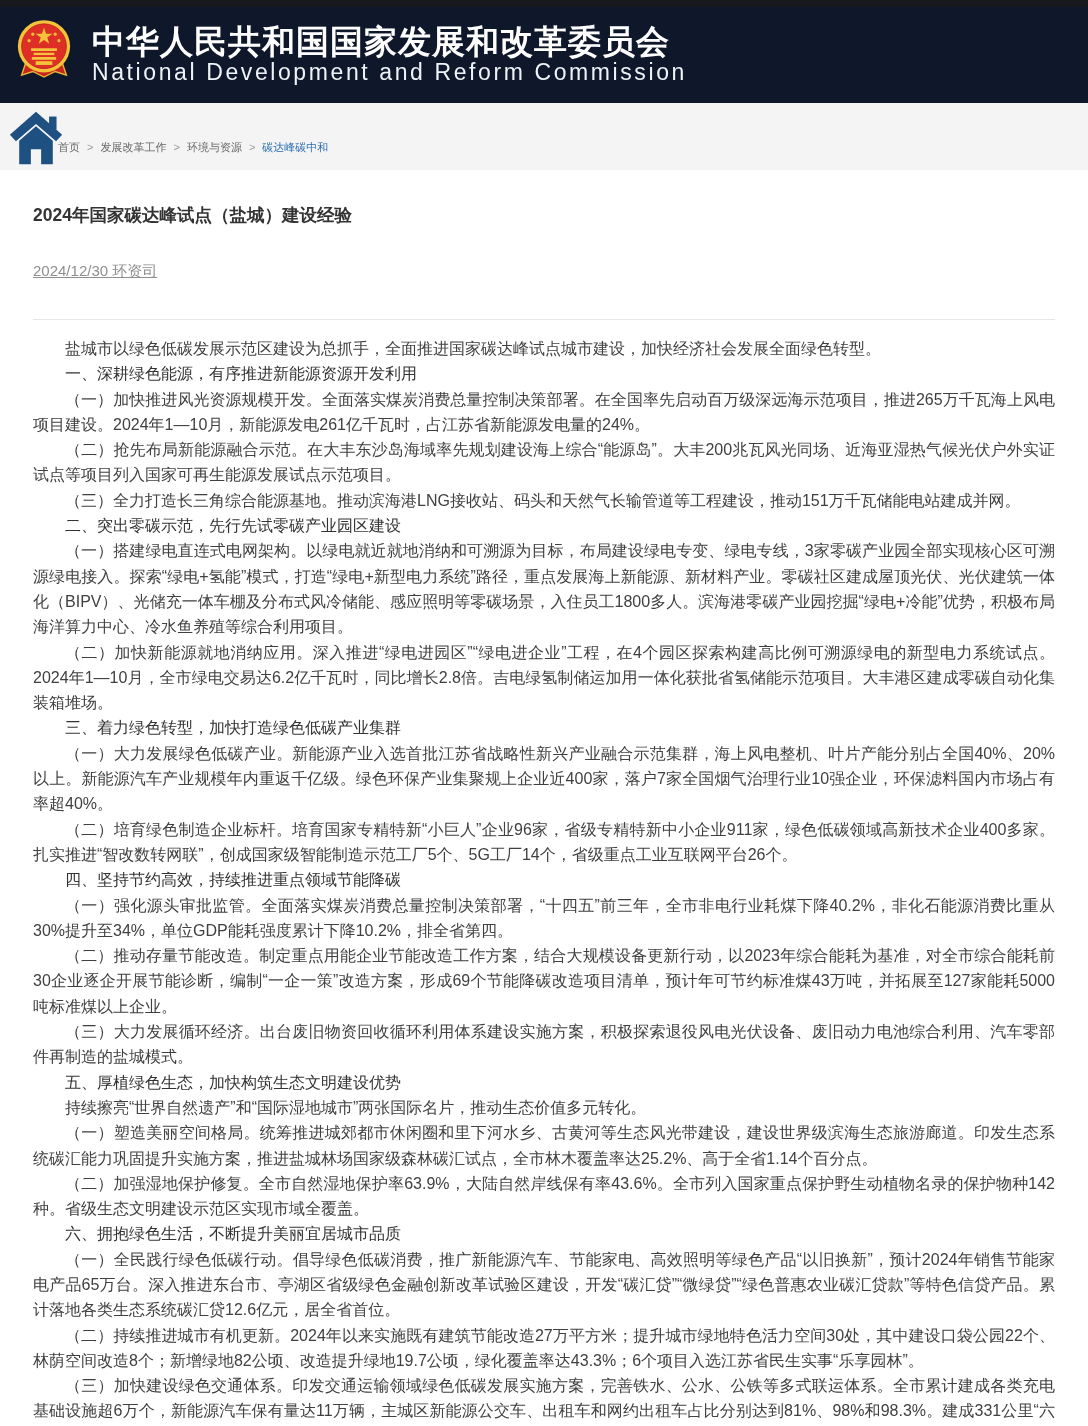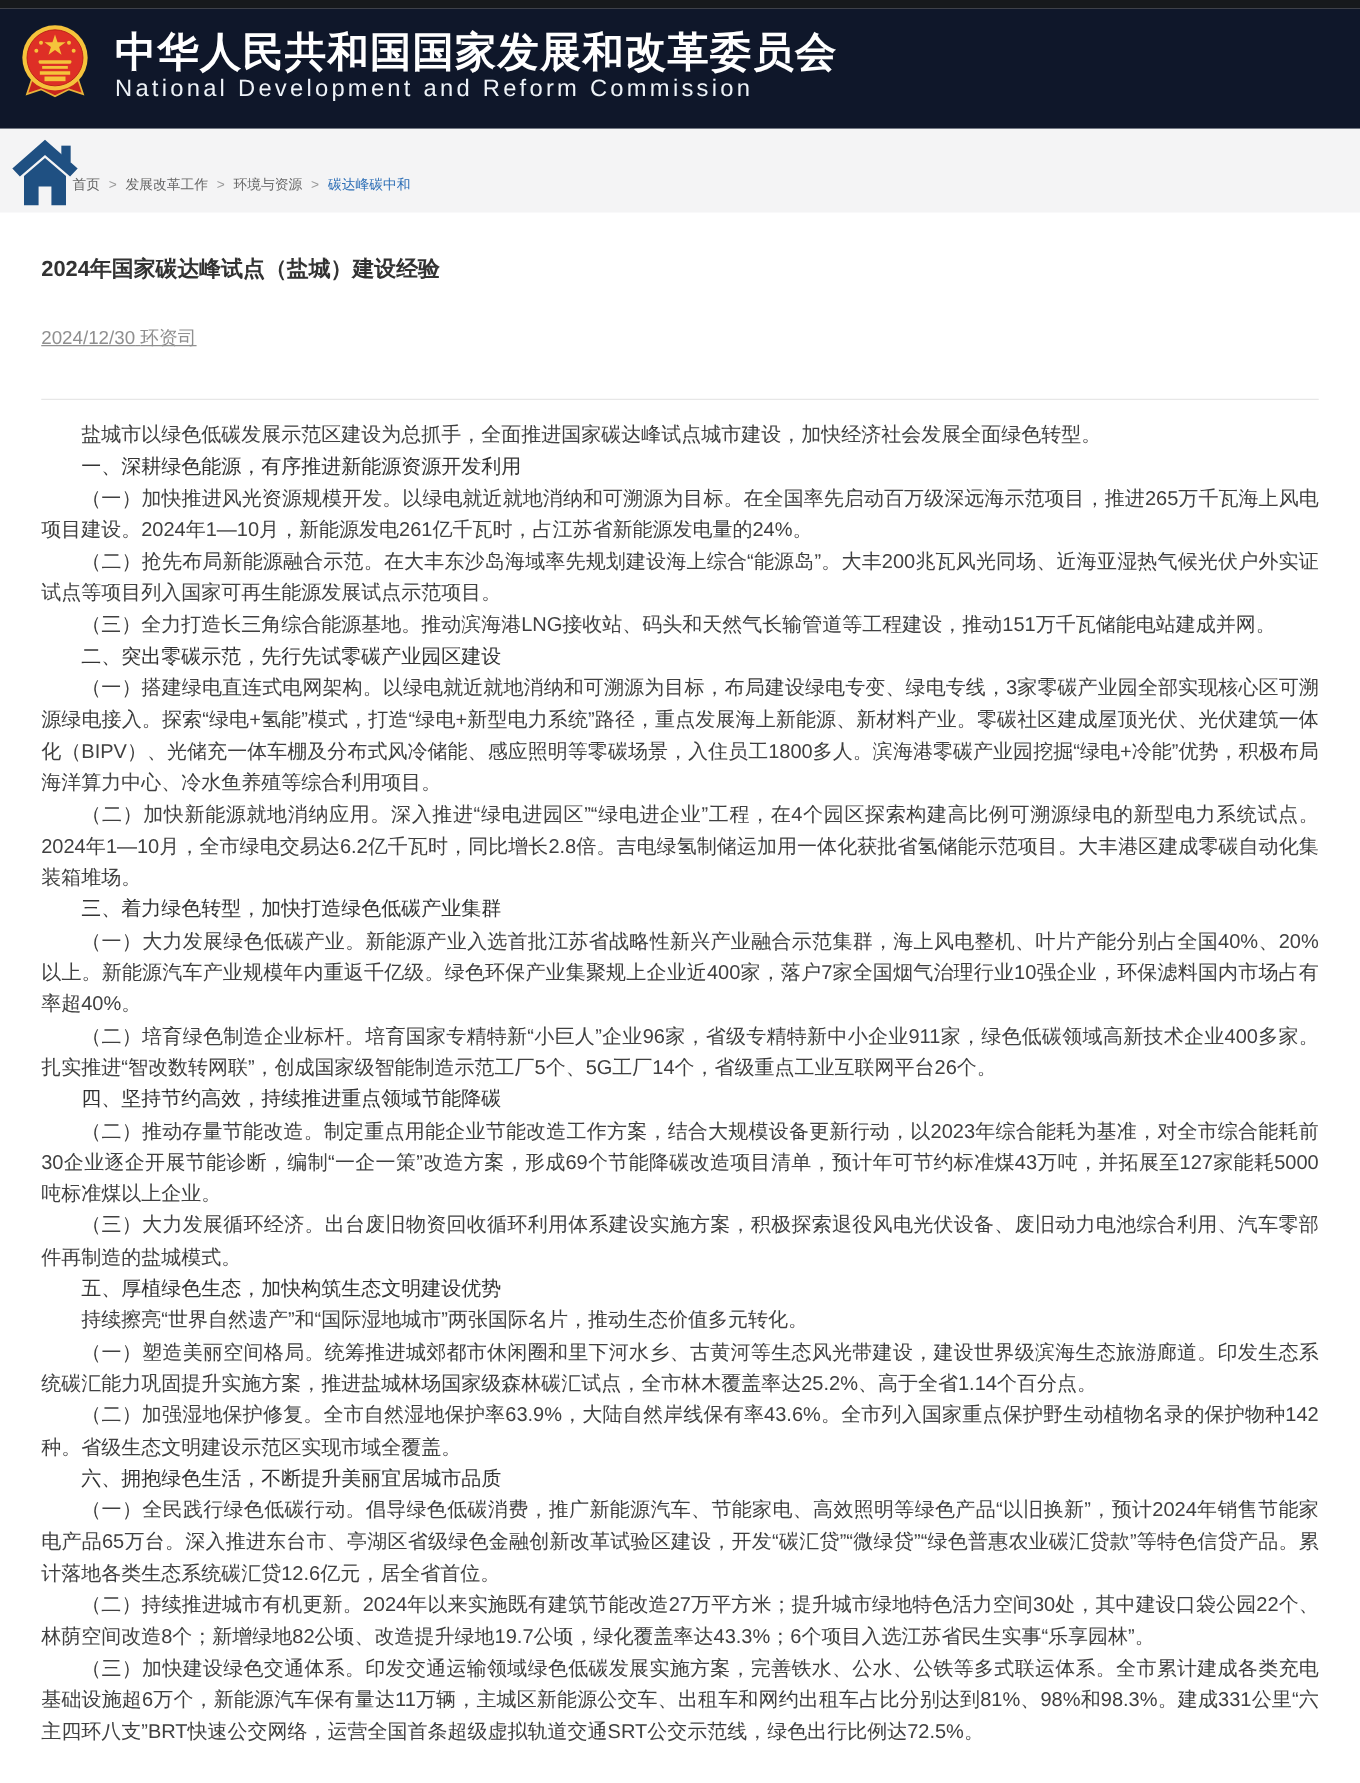--- a/index.html
+++ b/index.html
@@ -31,21 +31,21 @@
   .title-cn {
     color: #ffffff;
     font-size: 33px;
     font-weight: bold;
     letter-spacing: 1px;
     line-height: 38px;
     white-space: nowrap;
   }
   .title-en {
     color: #eef3f8;
-    font-size: 19px;
+    font-size: 23px;
     font-weight: normal;
     letter-spacing: 2.6px;
     line-height: 22px;
     white-space: nowrap;
   }
 
   
   .breadcrumb-bar {
     height: 67px;
     background: #f4f4f5;
@@ -161,30 +161,31 @@
   <h1 class="article-title">2024年国家碳达峰试点（盐城）建设经验</h1>
   <div class="article-meta">
     <span>2024/12/30</span>
     <span> </span>
     <span>环资司</span>
   </div>
   <hr class="divider">
   <article class="article-body" id="article-body">
       <p>盐城市以绿色低碳发展示范区建设为总抓手，全面推进国家碳达峰试点城市建设，加快经济社会发展全面绿色转型。</p>
       <p class="heading">一、深耕绿色能源，有序推进新能源资源开发利用</p>
-      <p>（一）加快推进风光资源规模开发。以绿电就近就地消纳和可溯源为目标。在全国率先启动百万级深远海示范项目，推进265万千瓦海上风电项目建设。2024年1—10月，新能源发电261亿千瓦时，占江苏省新能源发电量的24%。</p>
+      <p>（一）加快推进风光资源规模开发。全面落实煤炭消费总量控制决策部署。在全国率先启动百万级深远海示范项目，推进265万千瓦海上风电项目建设。2024年1—10月，新能源发电261亿千瓦时，占江苏省新能源发电量的24%。</p>
       <p>（二）抢先布局新能源融合示范。在大丰东沙岛海域率先规划建设海上综合“能源岛”。大丰200兆瓦风光同场、近海亚湿热气候光伏户外实证试点等项目列入国家可再生能源发展试点示范项目。</p>
       <p>（三）全力打造长三角综合能源基地。推动滨海港LNG接收站、码头和天然气长输管道等工程建设，推动151万千瓦储能电站建成并网。</p>
       <p class="heading">二、突出零碳示范，先行先试零碳产业园区建设</p>
       <p>（一）搭建绿电直连式电网架构。以绿电就近就地消纳和可溯源为目标，布局建设绿电专变、绿电专线，3家零碳产业园全部实现核心区可溯源绿电接入。探索“绿电+氢能”模式，打造“绿电+新型电力系统”路径，重点发展海上新能源、新材料产业。零碳社区建成屋顶光伏、光伏建筑一体化（BIPV）、光储充一体车棚及分布式风冷储能、感应照明等零碳场景，入住员工1800多人。滨海港零碳产业园挖掘“绿电+冷能”优势，积极布局海洋算力中心、冷水鱼养殖等综合利用项目。</p>
       <p>（二）加快新能源就地消纳应用。深入推进“绿电进园区”“绿电进企业”工程，在4个园区探索构建高比例可溯源绿电的新型电力系统试点。2024年1—10月，全市绿电交易达6.2亿千瓦时，同比增长2.8倍。吉电绿氢制储运加用一体化获批省氢储能示范项目。大丰港区建成零碳自动化集装箱堆场。</p>
       <p class="heading">三、着力绿色转型，加快打造绿色低碳产业集群</p>
       <p>（一）大力发展绿色低碳产业。新能源产业入选首批江苏省战略性新兴产业融合示范集群，海上风电整机、叶片产能分别占全国40%、20%以上。新能源汽车产业规模年内重返千亿级。绿色环保产业集聚规上企业近400家，落户7家全国烟气治理行业10强企业，环保滤料国内市场占有率超40%。</p>
       <p>（二）培育绿色制造企业标杆。培育国家专精特新“小巨人”企业96家，省级专精特新中小企业911家，绿色低碳领域高新技术企业400多家。扎实推进“智改数转网联”，创成国家级智能制造示范工厂5个、5G工厂14个，省级重点工业互联网平台26个。</p>
       <p class="heading">四、坚持节约高效，持续推进重点领域节能降碳</p>
+      <p>（一）强化源头审批监管。全面落实煤炭消费总量控制决策部署，“十四五”前三年，全市非电行业耗煤下降40.2%，非化石能源消费比重从30%提升至34%，单位GDP能耗强度累计下降10.2%，排全省第四。</p>
       <p>（二）推动存量节能改造。制定重点用能企业节能改造工作方案，结合大规模设备更新行动，以2023年综合能耗为基准，对全市综合能耗前30企业逐企开展节能诊断，编制“一企一策”改造方案，形成69个节能降碳改造项目清单，预计年可节约标准煤43万吨，并拓展至127家能耗5000吨标准煤以上企业。</p>
       <p>（三）大力发展循环经济。出台废旧物资回收循环利用体系建设实施方案，积极探索退役风电光伏设备、废旧动力电池综合利用、汽车零部件再制造的盐城模式。</p>
       <p class="heading">五、厚植绿色生态，加快构筑生态文明建设优势</p>
       <p>持续擦亮“世界自然遗产”和“国际湿地城市”两张国际名片，推动生态价值多元转化。</p>
       <p>（一）塑造美丽空间格局。统筹推进城郊都市休闲圈和里下河水乡、古黄河等生态风光带建设，建设世界级滨海生态旅游廊道。印发生态系统碳汇能力巩固提升实施方案，推进盐城林场国家级森林碳汇试点，全市林木覆盖率达25.2%、高于全省1.14个百分点。</p>
       <p>（二）加强湿地保护修复。全市自然湿地保护率63.9%，大陆自然岸线保有率43.6%。全市列入国家重点保护野生动植物名录的保护物种142种。省级生态文明建设示范区实现市域全覆盖。</p>
       <p class="heading">六、拥抱绿色生活，不断提升美丽宜居城市品质</p>
       <p>（一）全民践行绿色低碳行动。倡导绿色低碳消费，推广新能源汽车、节能家电、高效照明等绿色产品“以旧换新”，预计2024年销售节能家电产品65万台。深入推进东台市、亭湖区省级绿色金融创新改革试验区建设，开发“碳汇贷”“微绿贷”“绿色普惠农业碳汇贷款”等特色信贷产品。累计落地各类生态系统碳汇贷12.6亿元，居全省首位。</p>
       <p>（二）持续推进城市有机更新。2024年以来实施既有建筑节能改造27万平方米；提升城市绿地特色活力空间30处，其中建设口袋公园22个、林荫空间改造8个；新增绿地82公顷、改造提升绿地19.7公顷，绿化覆盖率达43.3%；6个项目入选江苏省民生实事“乐享园林”。</p>
       <p>（三）加快建设绿色交通体系。印发交通运输领域绿色低碳发展实施方案，完善铁水、公水、公铁等多式联运体系。全市累计建成各类充电基础设施超6万个，新能源汽车保有量达11万辆，主城区新能源公交车、出租车和网约出租车占比分别达到81%、98%和98.3%。建成331公里“六主四环八支”BRT快速公交网络，运营全国首条超级虚拟轨道交通SRT公交示范线，绿色出行比例达72.5%。</p>

